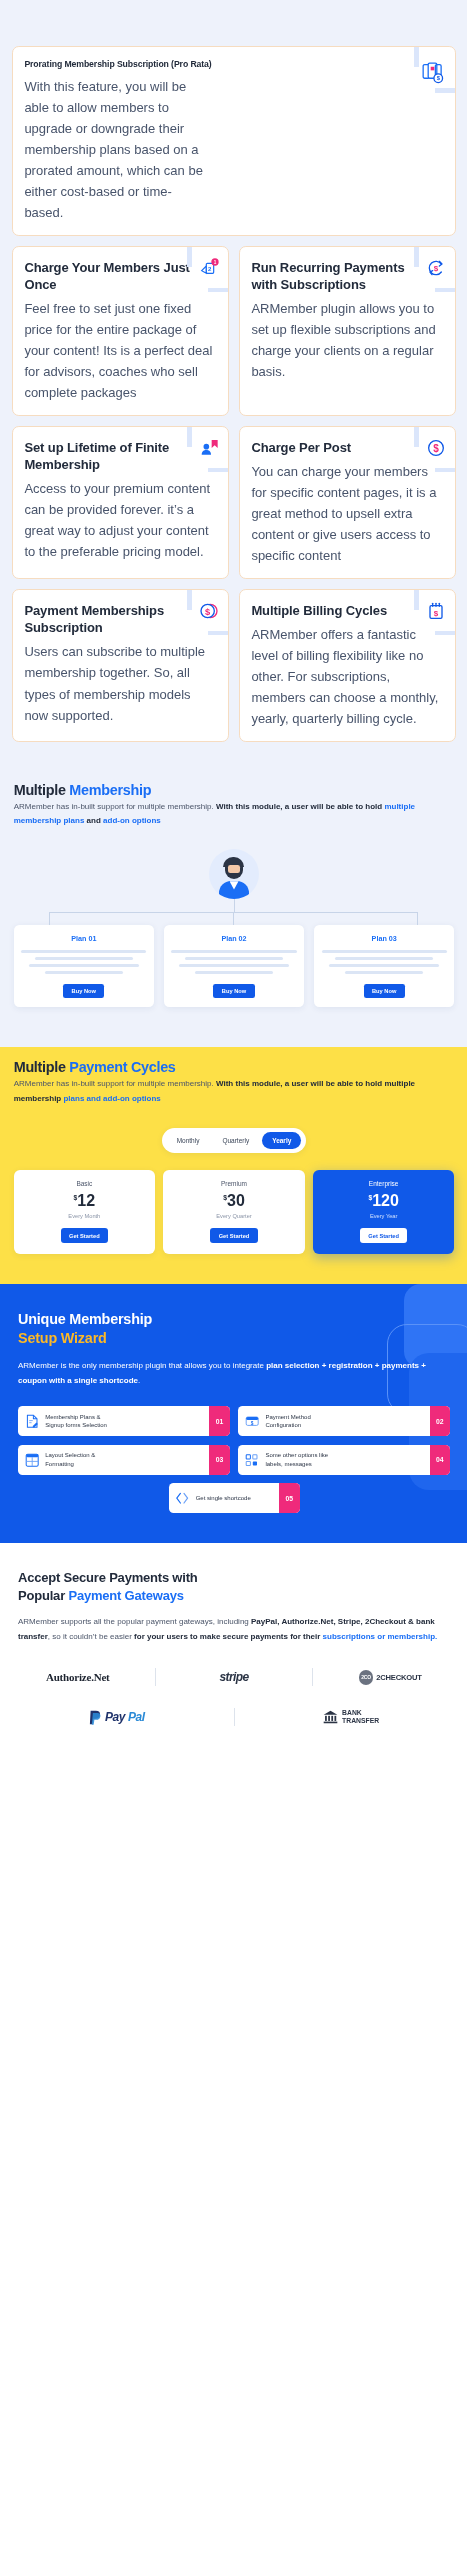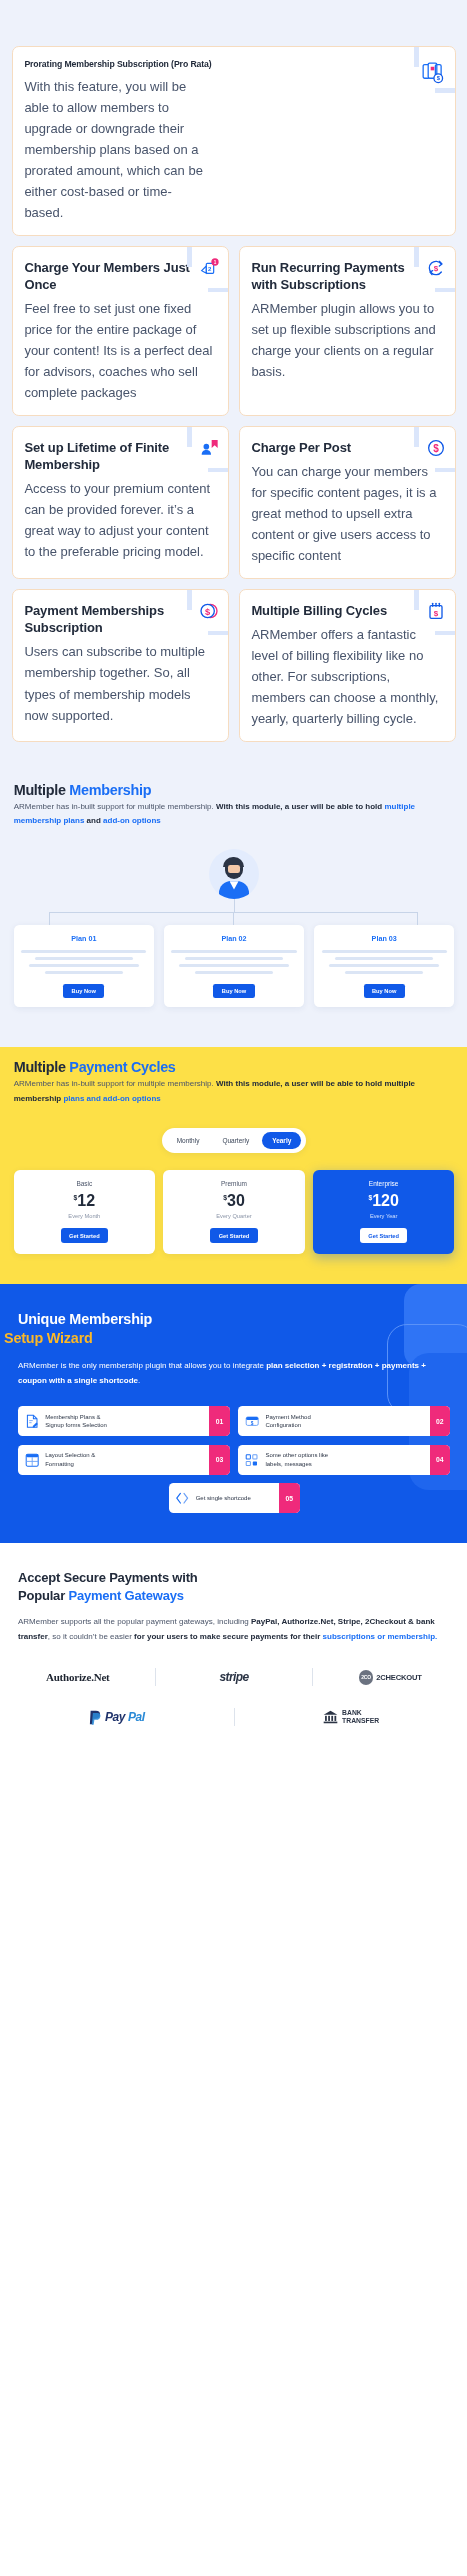--- a/index.html
+++ b/index.html
@@ -180,21 +180,21 @@
   
   .sec-wz { background: #1059e8; padding: 27px 0 30px; position: relative; overflow: hidden; }
   .wz-sq1 { position: absolute; right: -27px; top: 0; width: 91px; height: 84px;
     background: #2f74f5; border-radius: 16.7px; }
   .wz-sq2 { position: absolute; right: -9px; top: 40px; width: 90px; height: 90px;
     border: 0.8px solid #5a92f8; border-radius: 20px; }
   .wz-sq3 { position: absolute; right: -32px; bottom: 53px; width: 91px; height: 137px;
     background: #1f66ee; border-radius: 20px; }
   .wz-h1 { position: relative; padding: 0 18px; font-size: 14.4px; font-weight: bold;
     color: #ffffff; letter-spacing: -0.2px; }
-  .wz-h2 { position: relative; padding: 0 4px; margin-top: 3px; font-size: 14.4px;
+  .wz-h2 { position: relative; padding: 0 18px; margin-top: 3px; font-size: 14.4px;
     font-weight: bold; color: #fcb827; letter-spacing: -0.2px; }
   .wz-p { position: relative; padding: 0 18px; margin-top: 12px; font-size: 8px;
     line-height: 1.9; color: #ffffff; }
   .wz-p b { font-weight: bold; }
 
   .wz-grid { position: relative; display: grid; grid-template-columns: 1fr 1fr;
     gap: 8.4px; padding: 0 18px; margin-top: 18px; }
   .wz-card {
     background: #ffffff; border-radius: 4.6px; display: flex; align-items: stretch;
     overflow: hidden; min-height: 30px;

